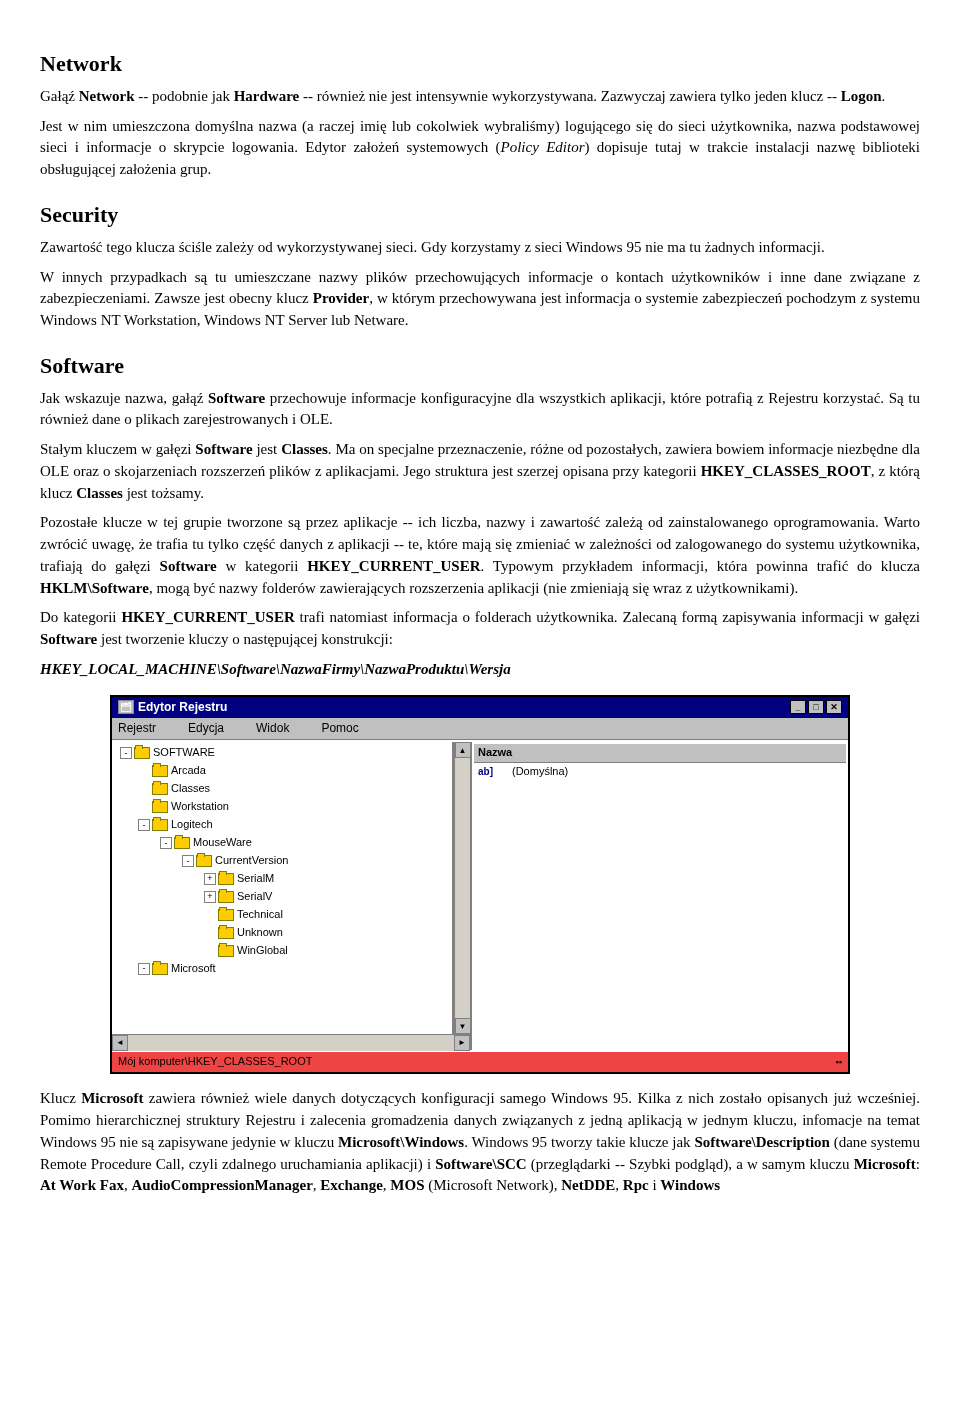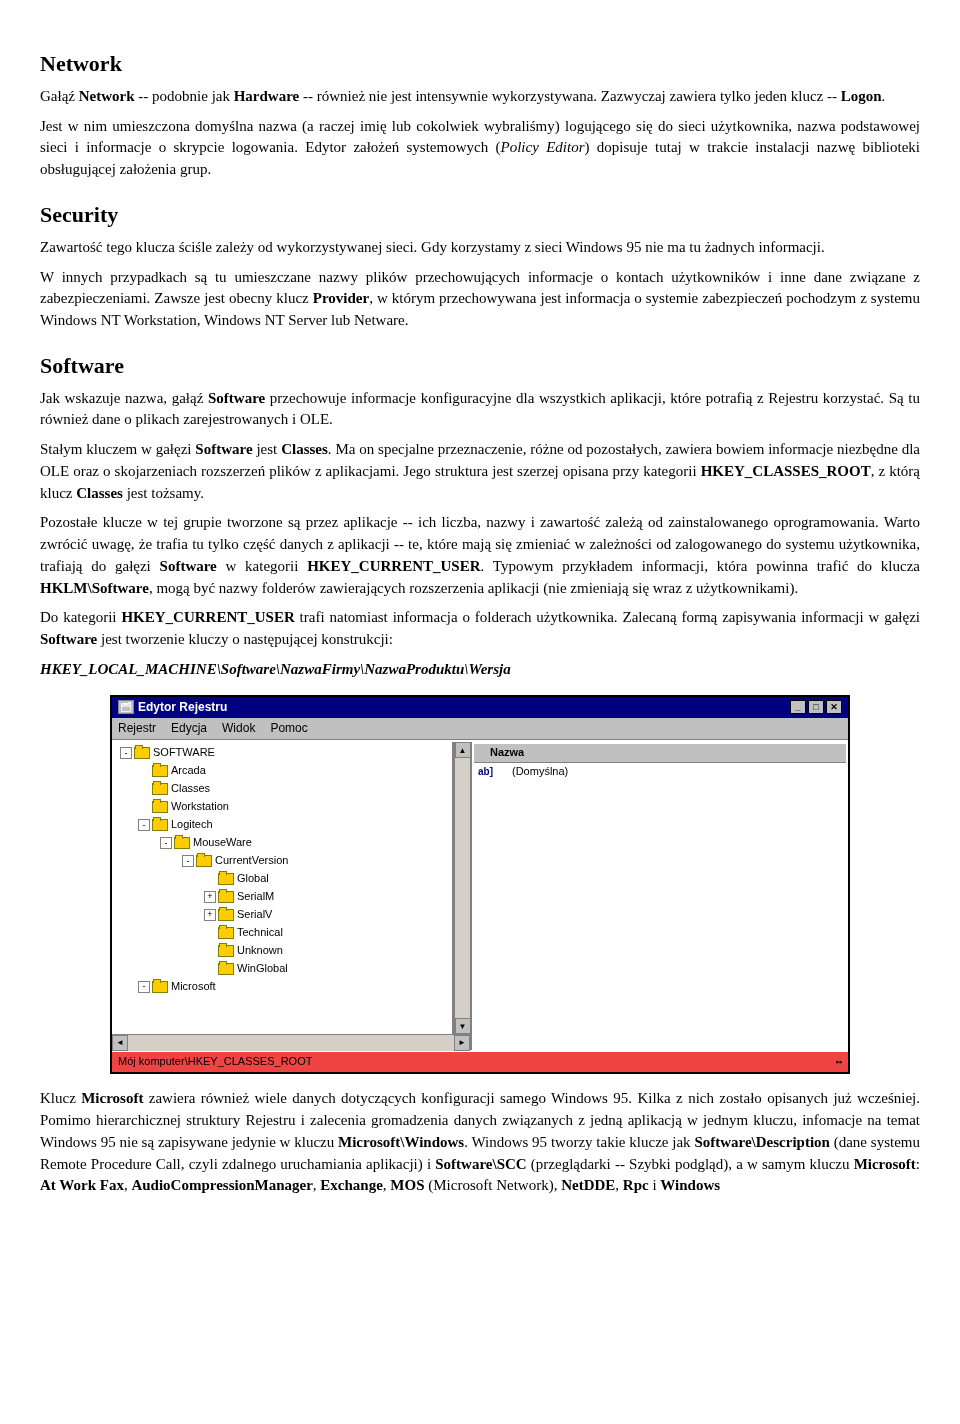--- a/index.html
+++ b/index.html
@@ -67,21 +67,21 @@
       display: inline-flex;
       align-items: center;
       justify-content: center;
       font-size: 9px;
     }
     .regedit-menubar {
       background: #c0c0c0;
       border-bottom: 1px solid #808080;
       padding: 2px 6px;
       display: flex;
-      gap: 15px;
+      gap: 32px;
       font-size: 12px;
     }
     .regedit-menubar-item {
       cursor: pointer;
     }
     .regedit-body {
       display: flex;
       border-top: 2px solid #fff;
       height: 310px;
     }
@@ -95,21 +95,21 @@
     }
     .regedit-panel {
       flex: 1;
       background: #fff;
       padding: 2px;
     }
     .panel-header {
       background: #c0c0c0;
       border-bottom: 1px solid #808080;
       font-weight: bold;
-      padding: 1px 16px;
+      padding: 1px 4px;
       font-size: 11px;
     }
     .panel-item {
       display: flex;
       align-items: center;
       padding: 1px 4px;
       gap: 16px;
     }
     .tree-item {
       display: flex;
@@ -319,26 +319,20 @@
             <span>MouseWare</span>
           </div>
 
           <div class="tree-item">
             <span class="tree-indent" style="width:66px;"></span>
             <span class="tree-expand">-</span>
             <span class="folder-icon"></span>
             <span>CurrentVersion</span>
           </div>
 
-          <div class="tree-item">
-            <span class="tree-indent" style="width:88px;"></span>
-            <span class="tree-expand-space"></span>
-            <span class="folder-icon"></span>
-            <span>Global</span>
-          </div>
 
           <div class="tree-item">
             <span class="tree-indent" style="width:88px;"></span>
             <span class="tree-expand">+</span>
             <span class="folder-icon"></span>
             <span>SerialM</span>
           </div>
 
           <div class="tree-item">
             <span class="tree-indent" style="width:88px;"></span>

